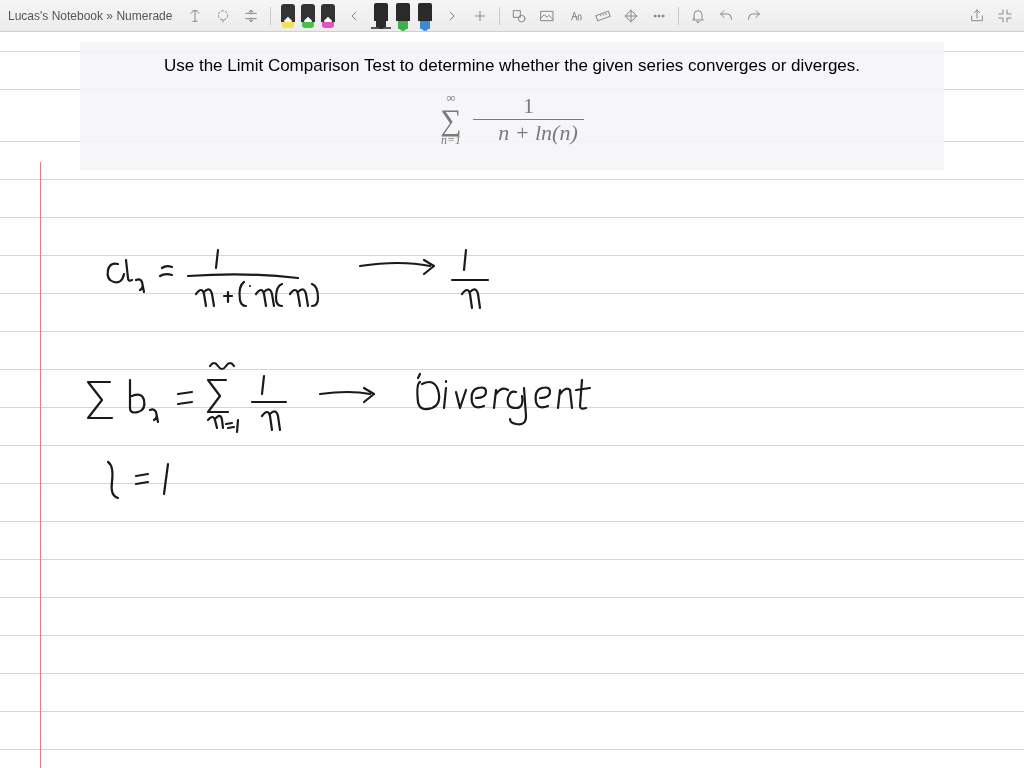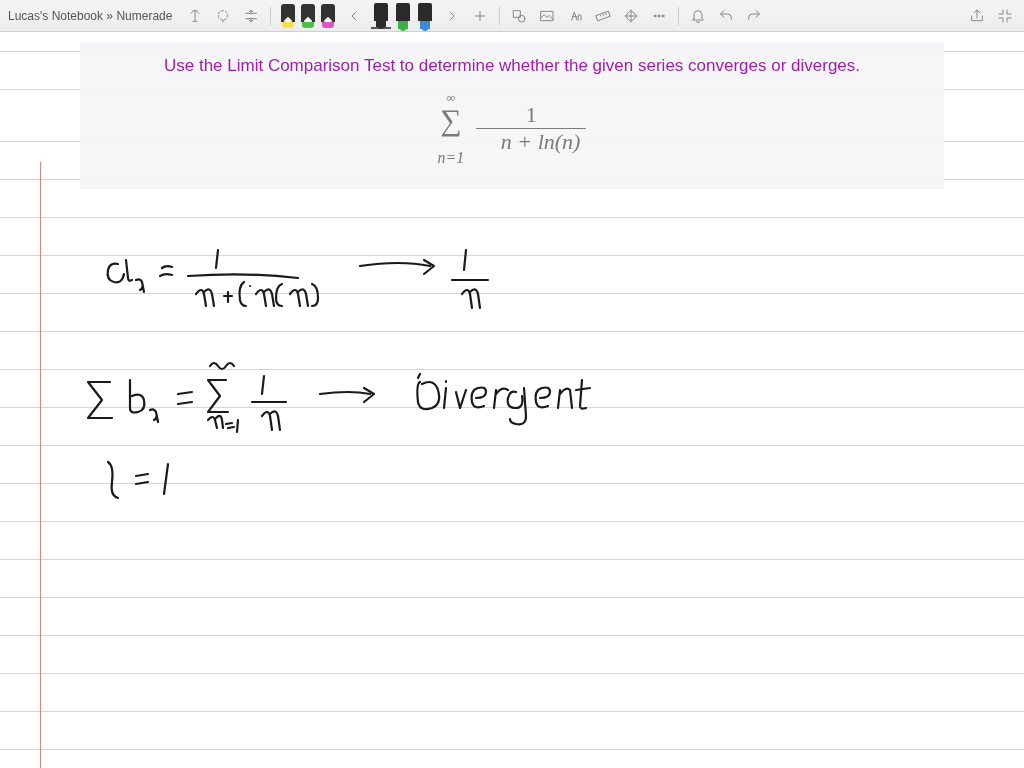--- a/index.html
+++ b/index.html
@@ -53,26 +53,26 @@
   background-image:repeating-linear-gradient(to bottom, transparent 0, transparent 37px, #c8d8e8 37px, #c8d8e8 38px);
   background-position:0 72px;
 }
 .question-box{
   position:absolute;
   top:10px;left:80px;right:80px;
   background:rgba(245,245,248,0.9);
   padding:14px 20px 22px;
   text-align:center;
 }
-.q-text{color:#a21caf;font-size:17px;margin-bottom:14px;}
+.q-text{color:#000000;font-size:17px;margin-bottom:14px;}
 .formula{color:#7a7a7a;font-family:"Cambria Math","Times New Roman",serif;font-size:22px;display:inline-block;}
 .sum-sym{display:inline-block;vertical-align:middle;text-align:center;margin-right:6px;}
 .sum-top{font-size:13px;display:block;}
 .sum-sigma{font-size:30px;line-height:0.9;display:block;}
-.sum-bot{font-size:16px;display:block;font-style:italic;margin-top:16px;}
+.sum-bot{font-size:12px;display:block;font-style:italic;}
 .frac{display:inline-block;vertical-align:middle;text-align:center;}
 .frac-top{display:block;border-bottom:1.5px solid #7a7a7a;padding:0 6px;}
 .frac-bot{display:block;padding:0 6px;font-style:italic;margin-left:19px;}
 
 .margin-line{position:absolute;top:130px;bottom:0;left:40px;width:1px;background:#e08080;}
 
 .handwriting{position:absolute;top:0;left:0;pointer-events:none;}
 .handwriting path{stroke:#1a1a1a;stroke-width:2.2;fill:none;stroke-linecap:round;stroke-linejoin:round;}
 
 svg.icon{width:16px;height:16px;stroke:#888;stroke-width:1.5;fill:none;stroke-linecap:round;stroke-linejoin:round;}

